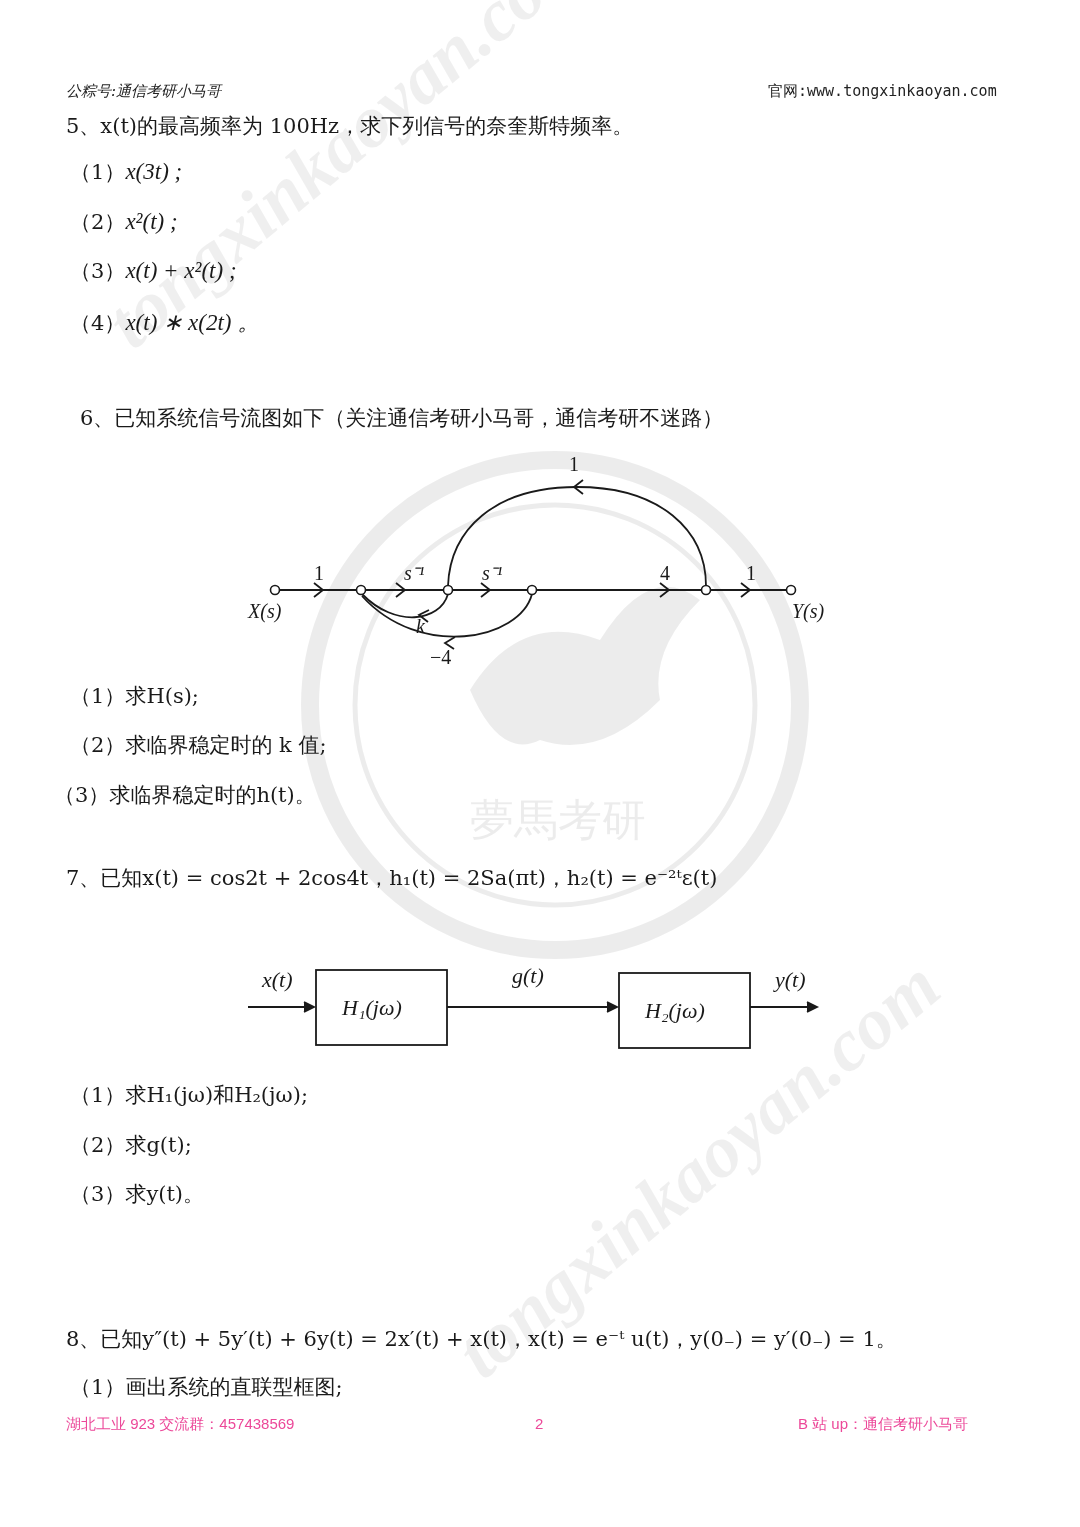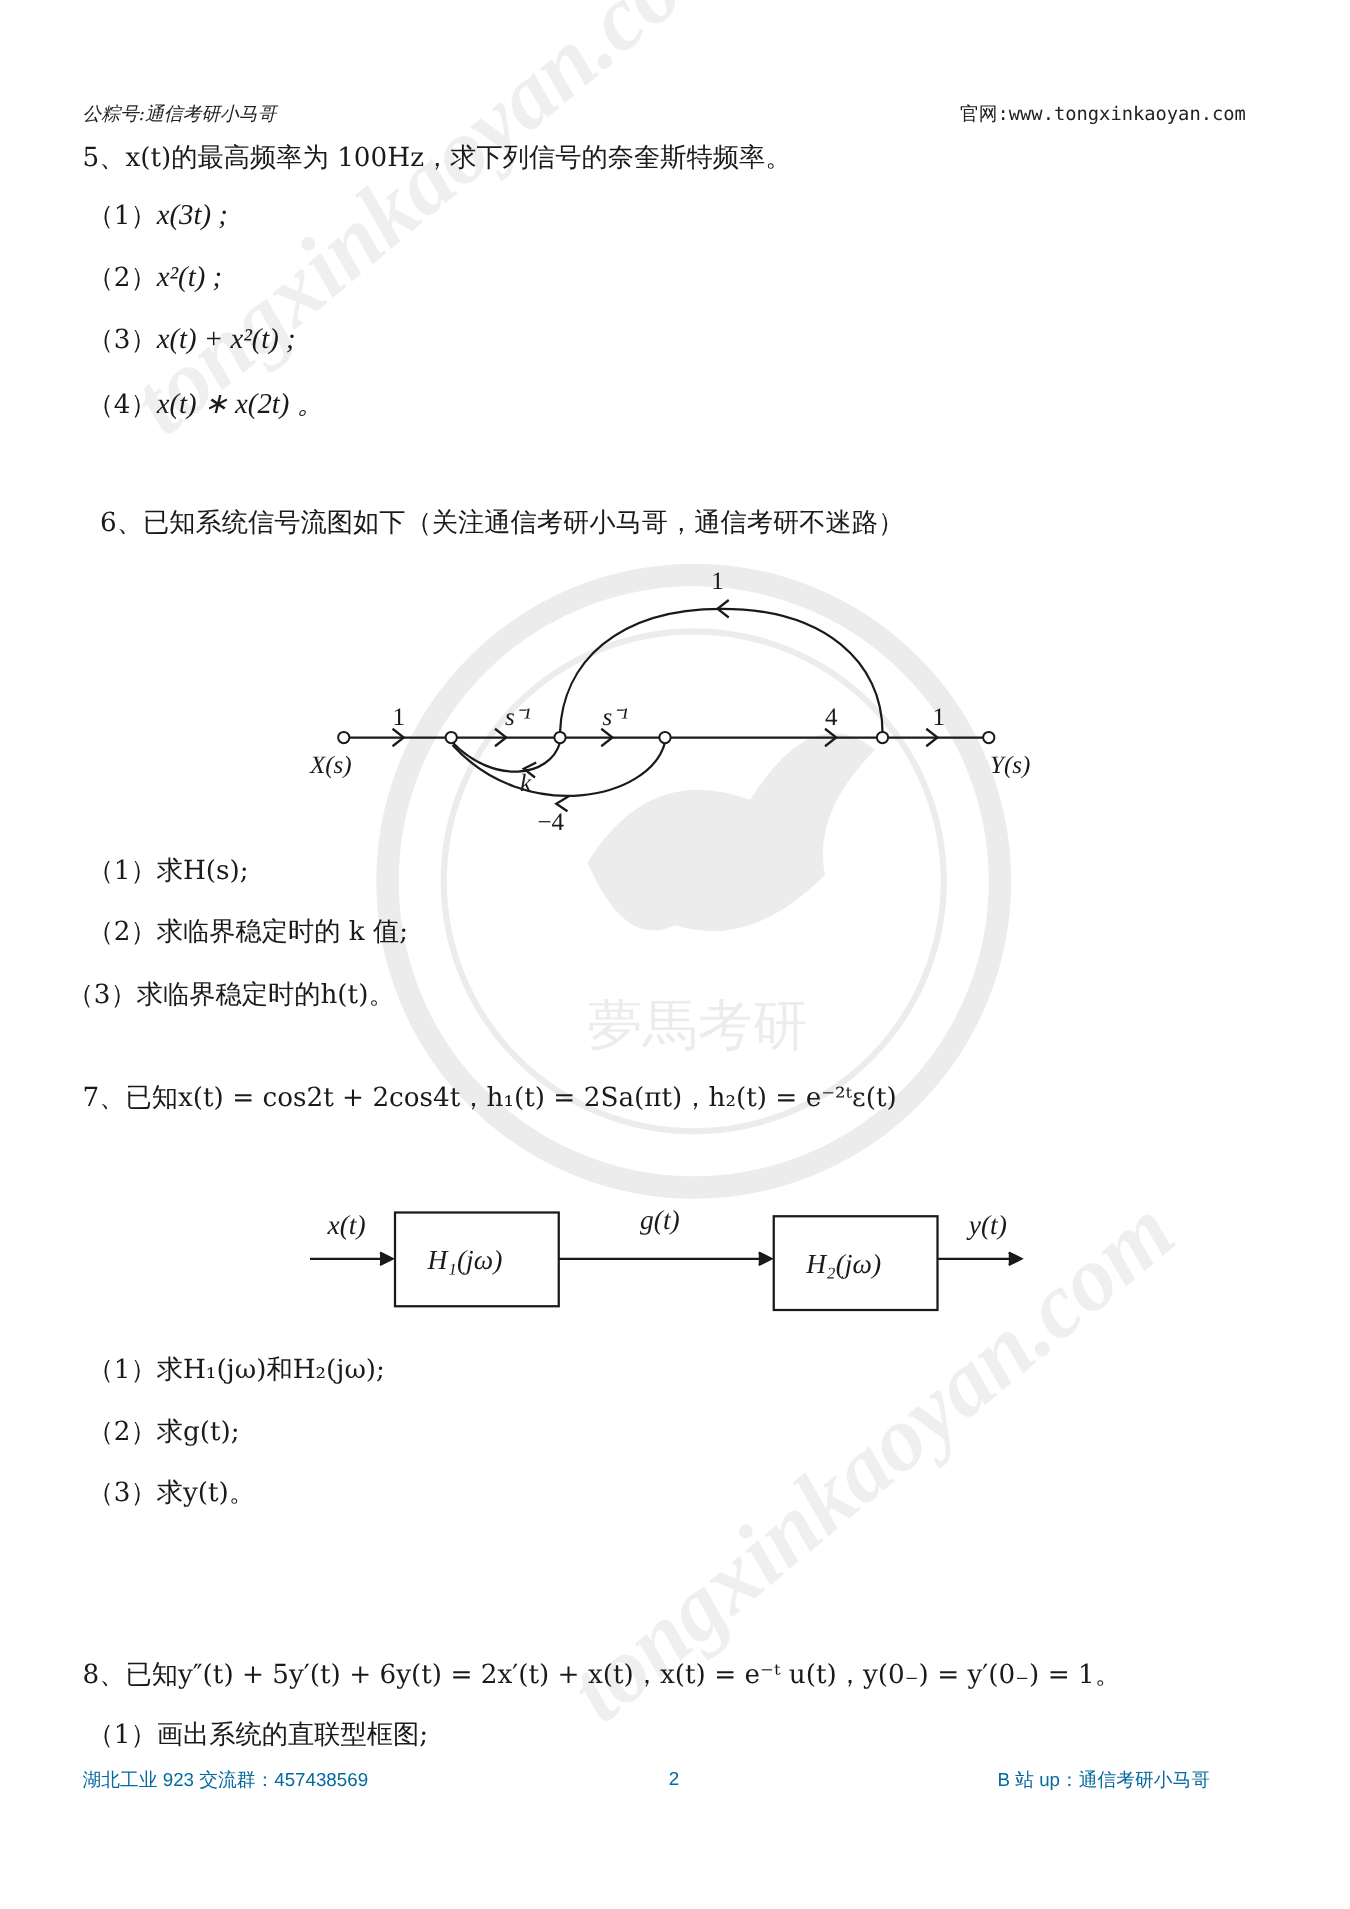--- a/index.html
+++ b/index.html
@@ -4,21 +4,21 @@
 <style>
   html, body { margin:0; padding:0; background:#ffffff; }
   body { width:1080px; height:1527px; position:relative; overflow:hidden;
          font-family:"DejaVu Serif", serif; color:#1a1a1a; }
   .abs { position:absolute; white-space:nowrap; }
   .hdr { font-size:15px; color:#222; font-family:"DejaVu Sans Mono", monospace; }
   .hdr-cn { font-family:"DejaVu Serif", serif; font-size:15px;font-style:italic; }
   .q { font-size:21px; }
   .sub { font-size:21px; }
   .math { font-family:"Liberation Serif", serif; font-style:italic; font-size:23px;text-align:right; }
-  .ftr { font-size:15px; color:#0369a1; font-family:"Liberation Sans", sans-serif; }
+  .ftr { font-size:15px; color:#ec4899; font-family:"Liberation Sans", sans-serif; }
   .watermark { position:absolute; color:#000; opacity:0.06; font-family:"Liberation Serif", serif;
                font-weight:bold; font-style:italic; font-size:74px; pointer-events:none; }
   svg text { font-family:"Liberation Serif", serif; }
 </style>
 </head>
 <body>
 
 <div class="watermark" style="left:90px; top:300px; transform:rotate(-40deg); transform-origin:left top;">tongxinkaoyan.com</div>
 <div class="watermark" style="left:440px; top:1330px; transform:rotate(-40deg); transform-origin:left top;">tongxinkaoyan.com</div>
 <svg class="abs" width="1080" height="1527" style="left:0;top:0;opacity:0.07;pointer-events:none;">

